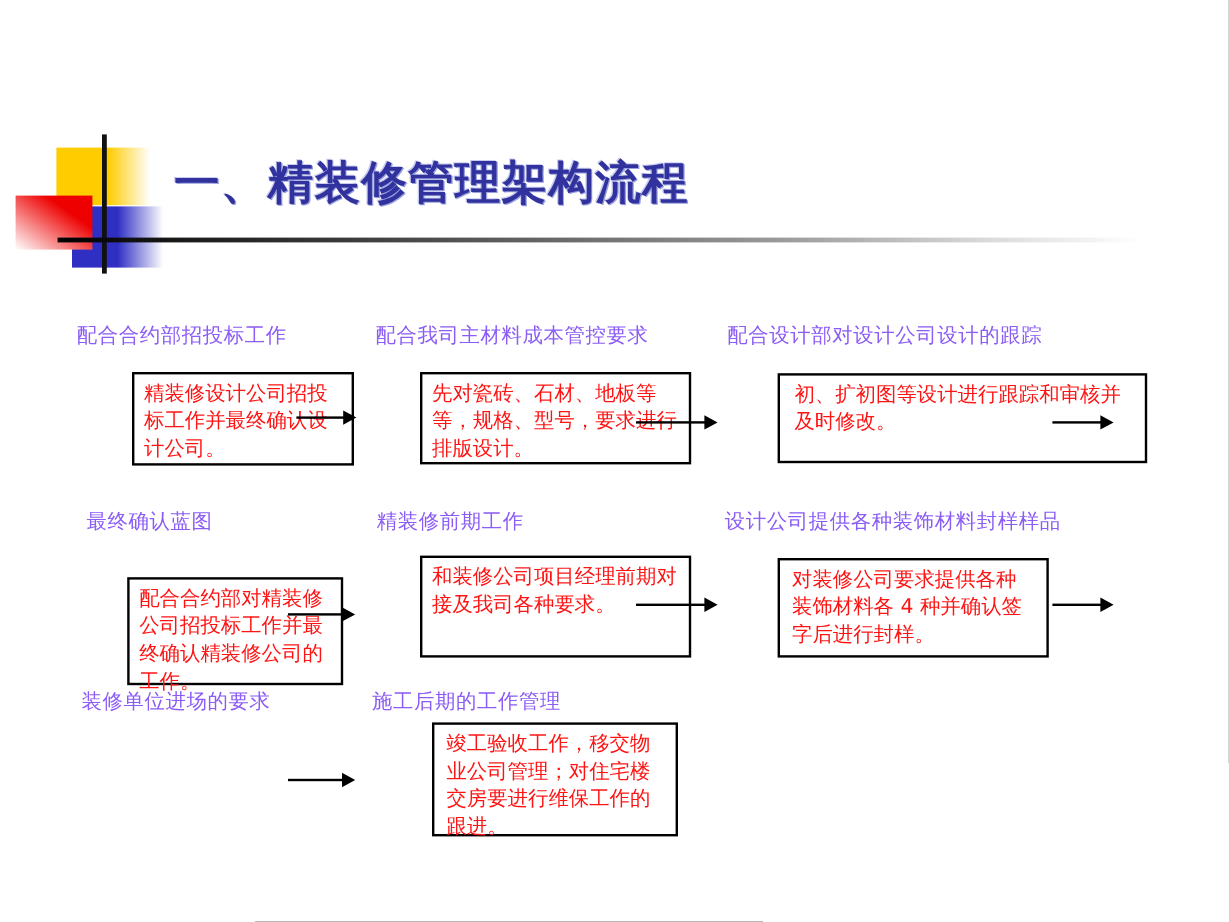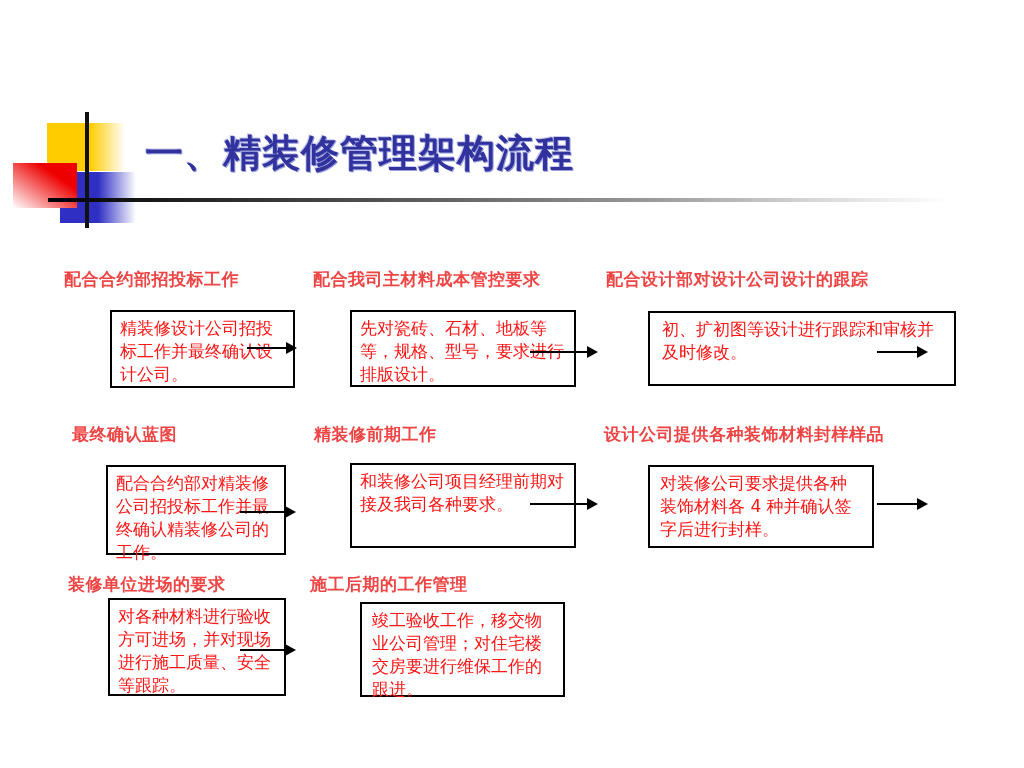--- a/index.html
+++ b/index.html
@@ -23,21 +23,21 @@
   .title{
     position:absolute;left:145px;top:134px;width:700px;
     font-family:Liberation Mono, monospace;
     font-size:38px;line-height:44px;font-weight:bold;letter-spacing:1px;
     color:var(--title_blue);
     text-shadow:1px 1px 0 #9aa2dd, -1px -1px 0 #c8ccee;
     white-space:nowrap;z-index:5;
   }
   
   .step-header{
-    position:absolute;font-size:17px;font-weight:bold;color:#ef4444;
+    position:absolute;font-size:17px;font-weight:normal;color:#8b5cf6;
     letter-spacing:.5px;white-space:nowrap;
   }
   .step-box{
     position:absolute;box-sizing:border-box;border:2px solid #000;background:#fff;
     color:var(--body_red);font-size:17px;line-height:23px;padding:5px 8px;
     letter-spacing:0;
     margin-left:48px;
   }
   .arrow{position:absolute;height:2px;background:#000;}
   .arrow::after{
@@ -45,21 +45,21 @@
     border-left:11px solid #000;border-top:6px solid transparent;border-bottom:6px solid transparent;
   }
   
   .h-r1c1{left:64px;top:268px;}   .b-r1c1{left:62px;top:310px;width:185px;height:78px;}
   .h-r1c2{left:313px;top:268px;}  .b-r1c2{left:302px;top:310px;width:226px;height:77px;}
   .h-r1c3{left:606px;top:268px;}  .b-r1c3{left:600px;top:311px;width:308px;height:75px;padding-left:12px;padding-right:10px;}
   .a-r1a1{left:247px;top:347px;width:40px;}
   .a-r1a2{left:530px;top:351px;width:58px;}
   .a-r1a3{left:877px;top:351px;width:41px;}
   
-  .h-r2c1{left:72px;top:423px;}   .b-r2c1{left:58px;top:465px;width:180px;height:90px;}
+  .h-r2c1{left:72px;top:423px;}   .b-r2c1{left:58px;top:481px;width:180px;height:90px;}
   .h-r2c2{left:314px;top:423px;}  .b-r2c2{left:302px;top:463px;width:226px;height:85px;}
   .h-r2c3{left:604px;top:423px;}  .b-r2c3{left:600px;top:465px;width:226px;height:83px;padding-left:10px;padding-right:10px;}
   .a-r2a1{left:240px;top:511px;width:46px;}
   .a-r2a2{left:530px;top:503px;width:58px;}
   .a-r2a3{left:877px;top:503px;width:41px;}
   
   .h-r3c1{left:68px;top:573px;}   .b-r3c1{left:60px;top:598px;width:178px;height:98px;}
   .h-r3c2{left:310px;top:573px;}  .b-r3c2{left:312px;top:602px;width:205px;height:95px;padding-left:10px;}
   .a-r3a1{left:240px;top:649px;width:46px;}
 </style>
@@ -94,19 +94,18 @@
 
   <div class="step-header h-r2c2">精装修前期工作</div>
   <div class="step-box b-r2c2">和装修公司项目经理前期对接及我司各种要求。</div>
   <div class="arrow a-r2a2"></div>
 
   <div class="step-header h-r2c3">设计公司提供各种装饰材料封样样品</div>
   <div class="step-box b-r2c3">对装修公司要求提供各种装饰材料各 4 种并确认签字后进行封样。</div>
   <div class="arrow a-r2a3"></div>
 
   <div class="step-header h-r3c1">装修单位进场的要求</div>
-  <div class="step-box b-r3c1">对各种材料进行验收方可进场，并对现场进行施工质量、安全等跟踪。</div>
   <div class="arrow a-r3a1"></div>
 
   <div class="step-header h-r3c2">施工后期的工作管理</div>
   <div class="step-box b-r3c2">竣工验收工作，移交物业公司管理；对住宅楼交房要进行维保工作的跟进。</div>
 
 </div>
 
 </body></html>

